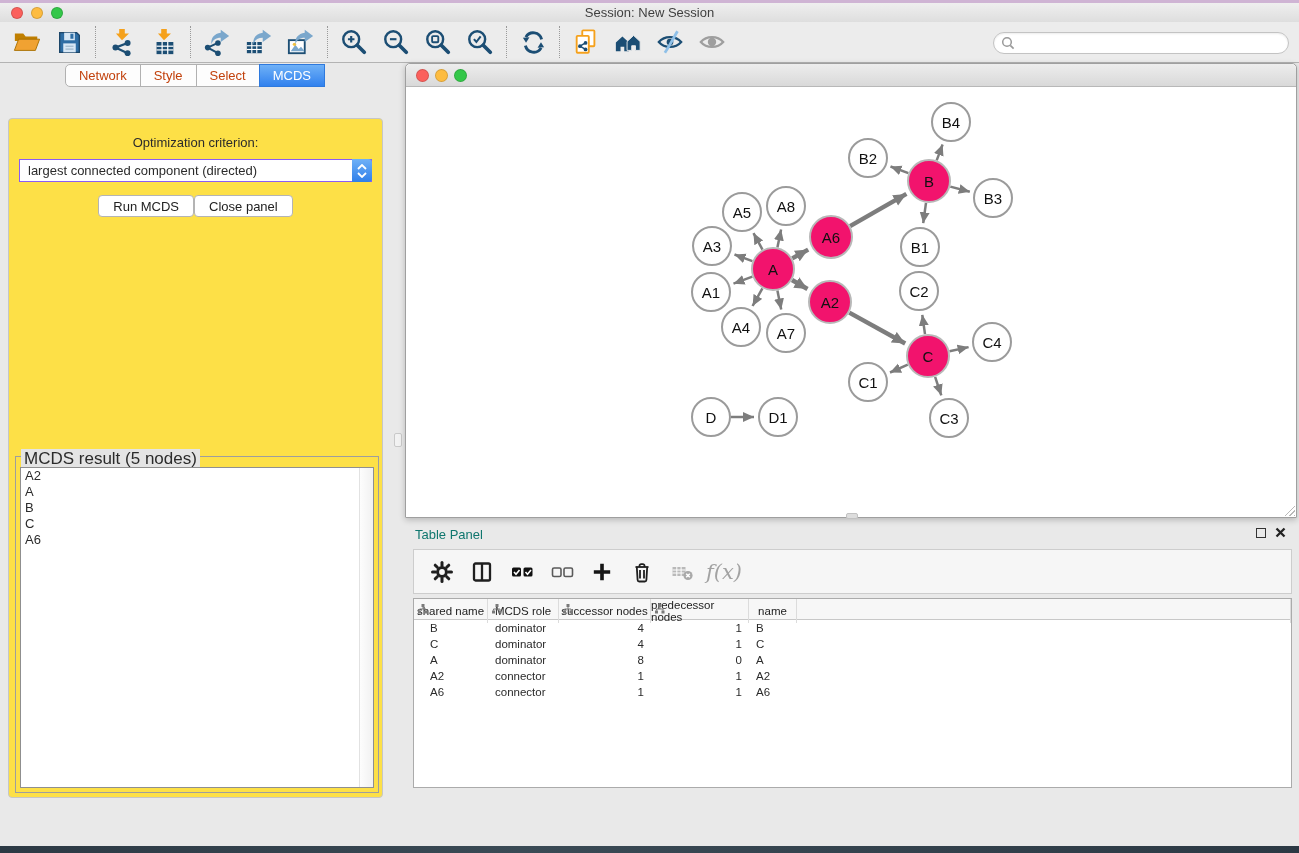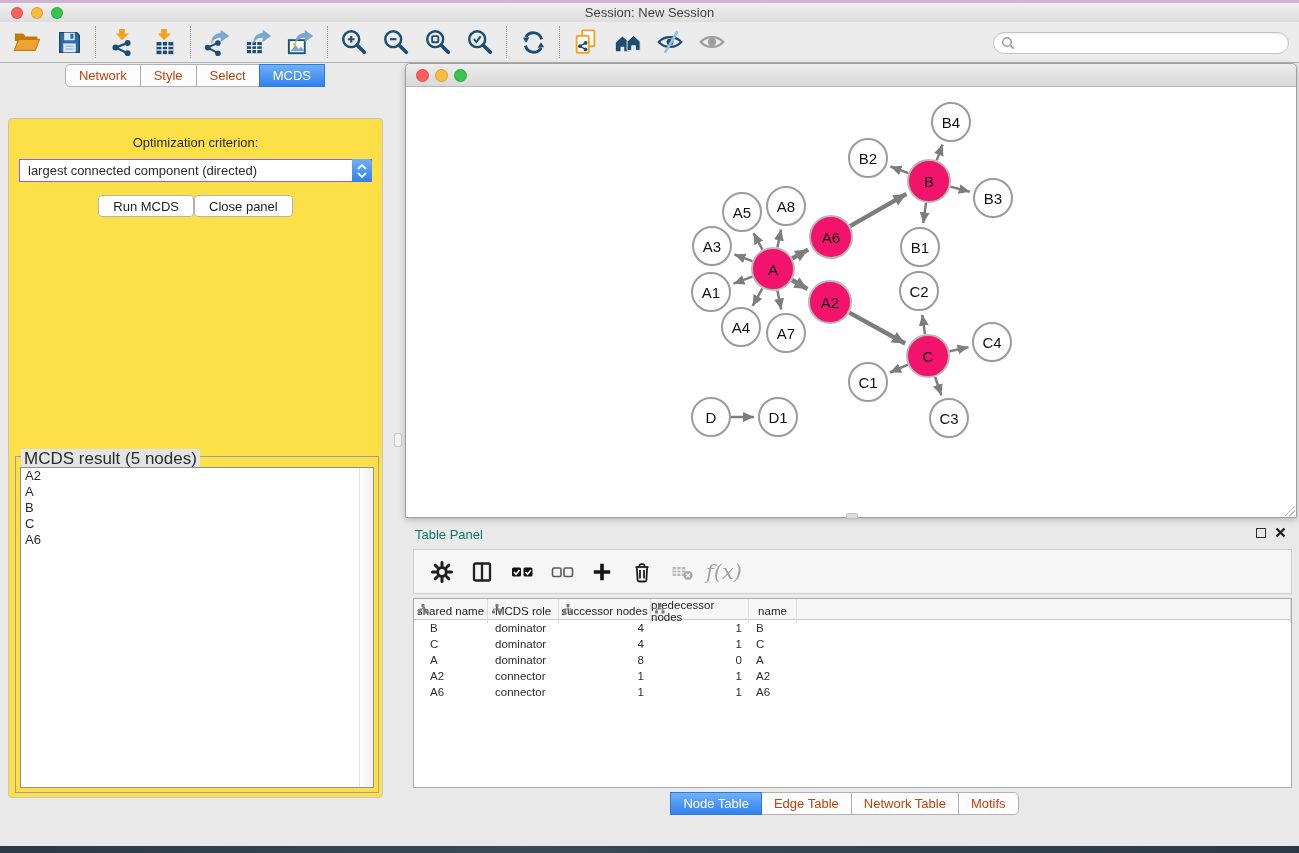--- a/index.html
+++ b/index.html
@@ -577,23 +577,17 @@
               <div class="td c0">A6</div>
               <div class="td">connector</div>
               <div class="td num">1</div>
               <div class="td num">1</div>
               <div class="td">A6</div>
               <div class="td"></div>
             </div>
           </div>
       </div>
 
-      <div class="tp-tabs seg-row" id="tp-tabs">
-          <span class="seg-tab sel">Node Table</span>
-          <span class="seg-tab">Edge Table</span>
-          <span class="seg-tab">Network Table</span>
-          <span class="seg-tab">Motifs</span>
-        </div>
     </div>
   </div>
 
   <div class="bottom-strip"></div>
 </div>
 
 </body></html>

